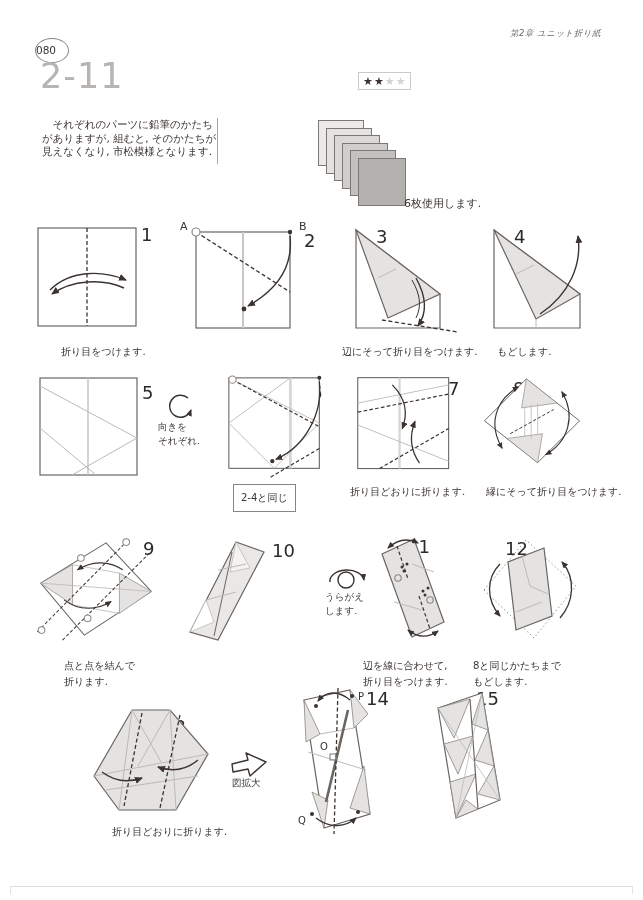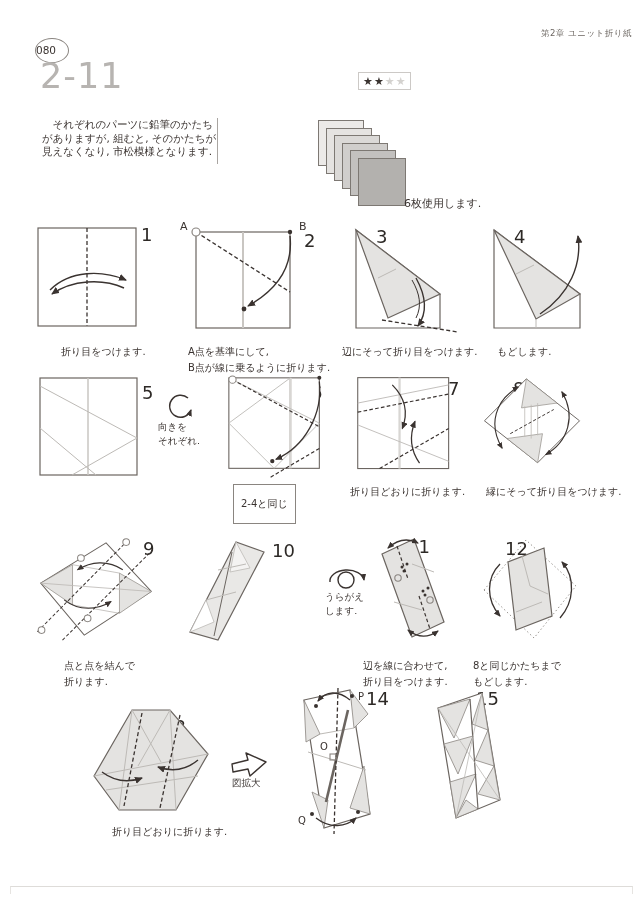--- a/index.html
+++ b/index.html
@@ -1,42 +1,42 @@
 <!DOCTYPE html>
 <html><head>
 <meta charset="utf-8">
 <style>
   html,body{margin:0;padding:0;background:#fff;}
   .page{position:relative;width:643px;height:900px;background:#fff;overflow:hidden;
         font-family:"DejaVu Sans","Liberation Sans",sans-serif;color:#3a3330;}
   
   .pagenum{position:absolute;left:35px;top:38px;width:32px;height:23px;border:1px solid #8a8580;
            border-radius:50%;font-size:10.5px;line-height:23px;text-align:left;color:#3a3330;}
-  .chapter{position:absolute;right:11px;top:28px;font-size:8.5px;color:#6b6560;letter-spacing:.5px;}
+  .chapter{position:absolute;right:42px;top:28px;font-size:8.5px;color:#6b6560;letter-spacing:.5px;font-style:italic;}
   .secnum{position:absolute;left:40px;top:56px;font-size:35px;font-weight:400;color:#b7b4b1;letter-spacing:1px;}
   .title{position:absolute;left:112px;top:60px;font-size:29px;font-weight:bold;color:#2b2724;letter-spacing:2px;}
   .stars{position:absolute;left:358px;top:72px;height:14px;border:1px solid #ccc9c6;background:#fff;
          padding:1px 4px;display:flex;align-items:center;gap:1px;}
   .star{font-size:11px;line-height:13px;}
   .star.filled{color:#3a3330;}
   .star.empty{color:#d4d2cf;}
   
   .intro{position:absolute;left:42px;top:118px;width:180px;font-size:10.5px;line-height:13.5px;
          white-space:pre-line;color:#3a3330;}
   .divider{position:absolute;left:217px;top:118px;width:1px;height:46px;background:#a9a5a1;}
   .stack{position:absolute;left:318px;top:120px;width:100px;height:90px;}
   .paper-sq{position:absolute;width:46px;height:46px;border:1px solid #7d7873;box-sizing:border-box;}
   .stack-cap{position:absolute;left:404px;top:196px;font-size:11px;color:#3a3330;}
   
   .diagram{position:absolute;}
   .num{position:absolute;font-size:18px;font-weight:500;color:#2d2926;}
   .cap{position:absolute;font-size:10px;line-height:16px;color:#3a3330;white-space:pre-line;}
   .note{position:absolute;font-size:9.5px;line-height:14px;color:#3a3330;white-space:pre-line;}
   .samebox{position:absolute;left:233px;top:484px;border:1px solid #8a8580;background:#fff;
-           font-size:10px;padding:12px 7px;color:#3a3330;}
+           font-size:10px;padding:6px 7px;color:#3a3330;}
   .page-edge{position:absolute;left:10px;right:10px;bottom:6px;height:7px;
              border-top:1px solid #dedcd9;border-left:1px solid #e6e4e1;border-right:1px solid #e6e4e1;}
   svg{display:block;}
 </style>
 </head>
 <body>
 
 <div class="page">
 
   <div class="pagenum">080</div>
@@ -73,22 +73,20 @@
   <div class="num" style="left:513px;top:378px">8</div>
   <div class="num" style="left:143px;top:538px">9</div>
   <div class="num" style="left:272px;top:540px">10</div>
   <div class="num" style="left:407px;top:536px">11</div>
   <div class="num" style="left:505px;top:538px">12</div>
   <div class="num" style="left:163px;top:716px">13</div>
   <div class="num" style="left:366px;top:688px">14</div>
   <div class="num" style="left:476px;top:688px">15</div>
 
   <div class="cap" style="left:61px;top:344px">折り目をつけます.</div>
-  <div class="cap" style="left:188px;top:344px">A点を基準にして,
-B点が線に乗るように折ります.</div>
   <div class="cap" style="left:342px;top:344px">辺にそって折り目をつけます.</div>
   <div class="cap" style="left:497px;top:344px">もどします.</div>
   <div class="cap" style="left:350px;top:484px">折り目どおりに折ります.</div>
   <div class="cap" style="left:486px;top:484px">縁にそって折り目をつけます.</div>
   <div class="cap" style="left:64px;top:658px">点と点を結んで
 折ります.</div>
   <div class="cap" style="left:363px;top:658px">辺を線に合わせて,
 折り目をつけます.</div>
   <div class="cap" style="left:473px;top:658px">8と同じかたちまで
 もどします.</div>

